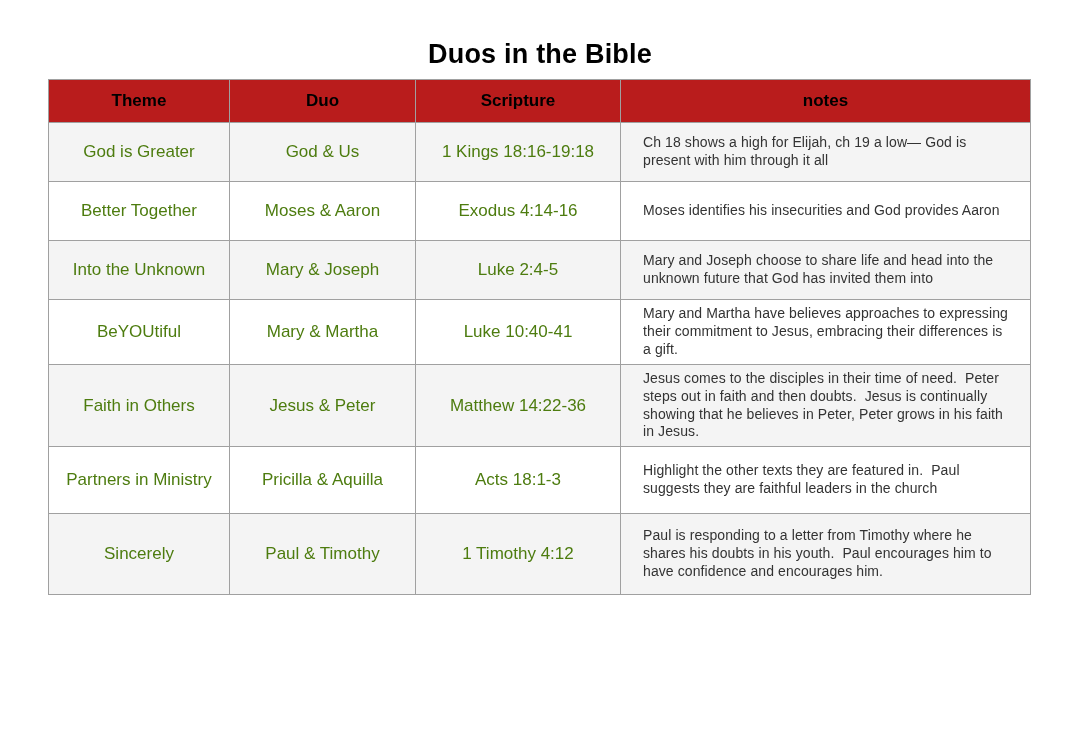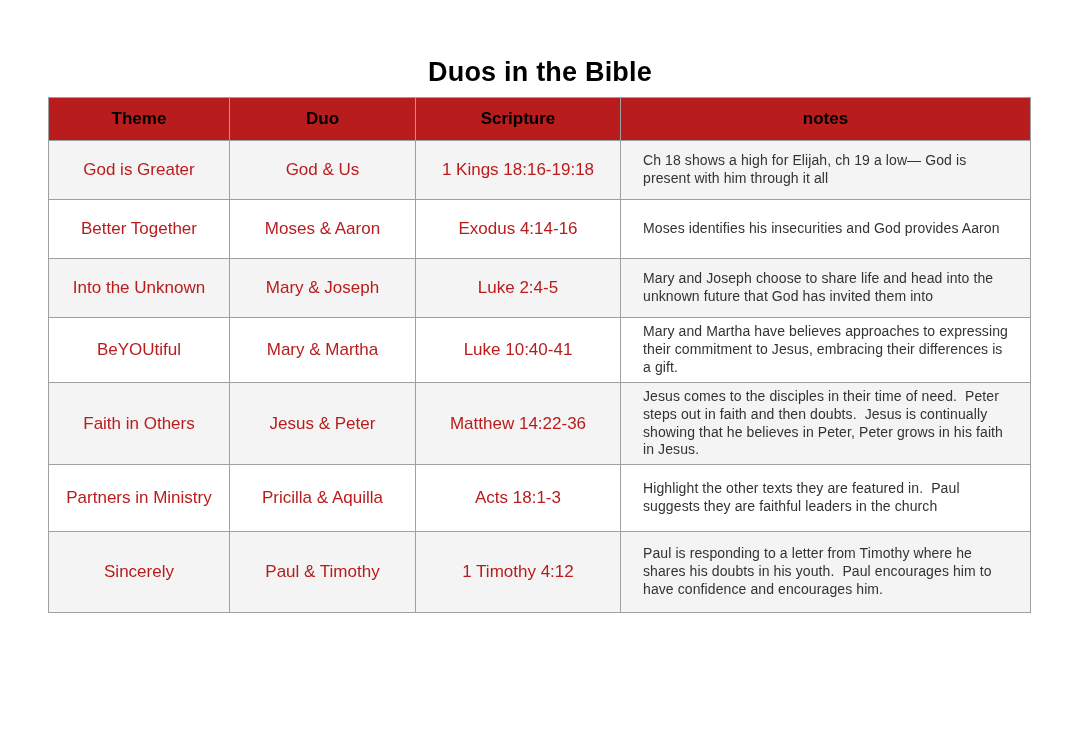--- a/index.html
+++ b/index.html
@@ -11,21 +11,21 @@
     height: 756px;
     overflow: hidden;
   }
   .page {
     position: relative;
     width: 1080px;
     height: 756px;
     background: #ffffff;
   }
   .doc-title {
-    padding-top: 57px;
+    padding-top: 39px;
     text-align: center;
     font-size: 27px;
     font-weight: bold;
     letter-spacing: 0.2px;
     color: #000000;
   }
   table.duos {
     border-collapse: collapse;
     table-layout: fixed;
     width: 982px;
@@ -48,21 +48,21 @@
   }
   table.duos tbody tr { height: 59px; background: #ffffff; }
   table.duos tbody tr:nth-child(odd) { background: #f4f4f4; }
   table.duos tbody tr:nth-child(6) { height: 67px; }
   table.duos tbody tr:nth-child(7) { height: 81px; }
   table.duos tbody tr:nth-child(9) { height: 67px; }
   table.duos td {
     font-size: 17px;
     text-align: center;
     padding: 4px 8px;
-    color: #b91c1c;
+    color: #4d7c0f;
   }
   table.duos td.col-notes {
     font-size: 14px;
     line-height: 1.28;
     text-align: left;
     padding: 5px 22px;
     color: #333333;
     letter-spacing: 0.1px;
     white-space: pre-wrap;
   }

